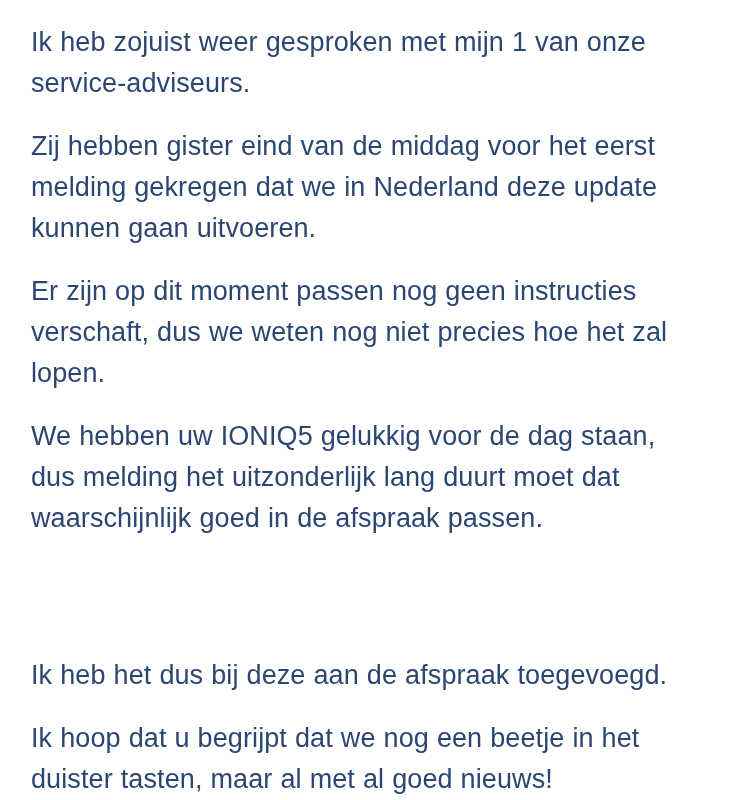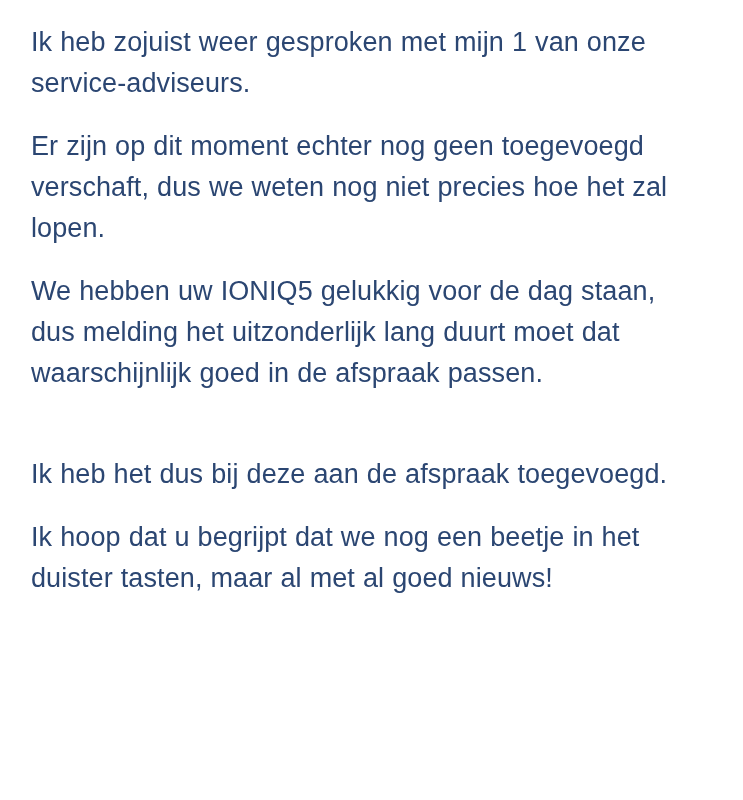--- a/index.html
+++ b/index.html
@@ -34,32 +34,33 @@
     white-space: pre-wrap;
   }
 
   
   .para + .para {
     margin-top: 22px;
   }
 
   
   .para.extra-gap-before {
-    margin-top: 60px;
+    margin-top: 116px;
   }
 </style>
 </head>
 <body>
 
 <article id="message-body">
 
   <p class="para">Ik heb zojuist weer gesproken met mijn 1 van onze service-adviseurs.</p>
 
+  <p class="para">Zij hebben gister eind van de middag voor het eerst melding gekregen dat we in Nederland deze update kunnen gaan uitvoeren.</p>
 
-  <p class="para">Er zijn op dit moment echter nog geen toegevoegd verschaft, dus we weten nog niet precies hoe het zal lopen.</p>
+  <p class="para">Er zijn op dit moment passen nog geen instructies verschaft, dus we weten nog niet precies hoe het zal lopen.</p>
 
   <p class="para">We hebben uw IONIQ5 gelukkig voor de dag staan, dus melding het uitzonderlijk lang duurt moet dat waarschijnlijk goed in de afspraak passen.</p>
 
   <p class="para extra-gap-before">Ik heb het dus bij deze aan de afspraak toegevoegd.</p>
 
   <p class="para">Ik hoop dat u begrijpt dat we nog een beetje in het duister tasten, maar al met al goed nieuws!</p>
 
 </article>
 
 </body></html>

